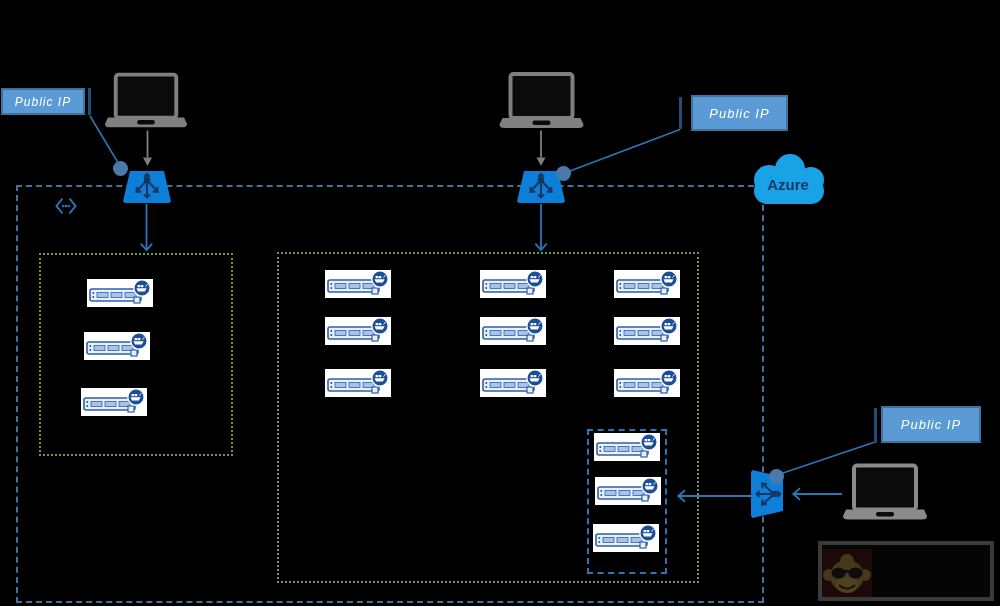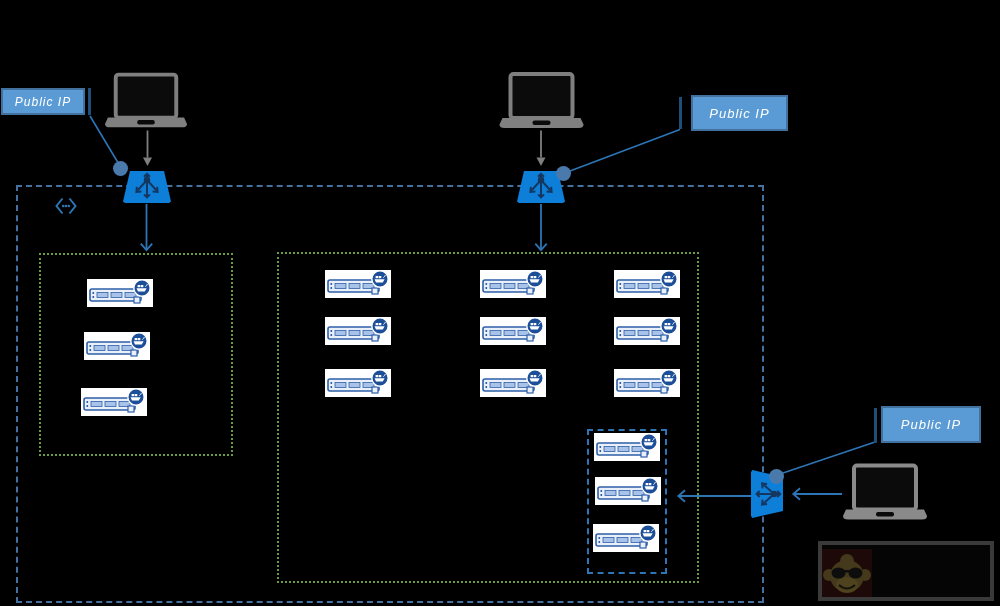--- a/index.html
+++ b/index.html
@@ -149,20 +149,31 @@
           <path d="M21 23.4 L24 26.4 L27 23.4"></path>
         <path d="M24 9 L14.5 19.5"></path>
           <path d="M13.9 15.9 L13.4 20.9 L18.4 20.4"></path>
         <path d="M24 9 L33.5 19.5"></path>
           <path d="M34.1 15.9 L34.6 20.9 L29.6 20.4"></path>
       </g>
       <circle cx="24" cy="9" r="3.2" fill="#14365F"></circle>
     </svg>
   </div>
 
+  <div class="abs cloud">
+    <svg viewBox="0 0 86 52" width="100%" height="100%">
+      <g fill="#19A3E6">
+        <circle cx="25" cy="28" r="15"></circle>
+        <circle cx="46" cy="17" r="15"></circle>
+        <circle cx="67" cy="28" r="13"></circle>
+        <rect x="10" y="26" width="70" height="26" rx="13"></rect>
+      </g>
+      <text x="44" y="38" text-anchor="middle" font-family="Liberation Sans, sans-serif" font-size="15" font-weight="bold" fill="#123A63">Azure</text>
+    </svg>
+  </div>
 
   <div class="abs vneticon">
     <svg viewBox="0 0 22 18" width="100%" height="100%">
       <g stroke="#2E75B6" stroke-width="2" fill="none">
         <path d="M7.5 1.5 L1.5 9 L7.5 16.5"></path>
         <path d="M14.5 1.5 L20.5 9 L14.5 16.5"></path>
       </g>
       <g fill="#2E75B6">
         <circle cx="8.2" cy="9" r="1.3"></circle>
           <circle cx="11" cy="9" r="1.3"></circle>

